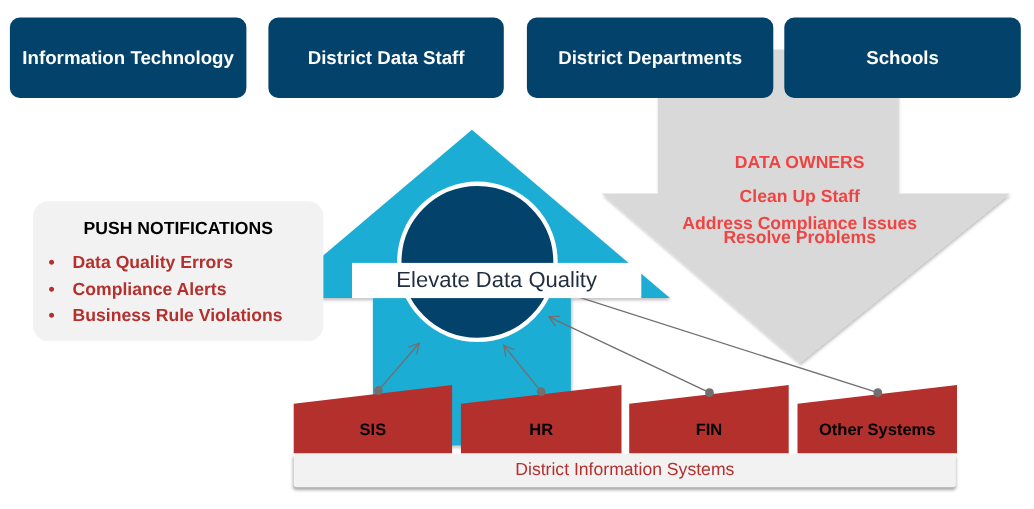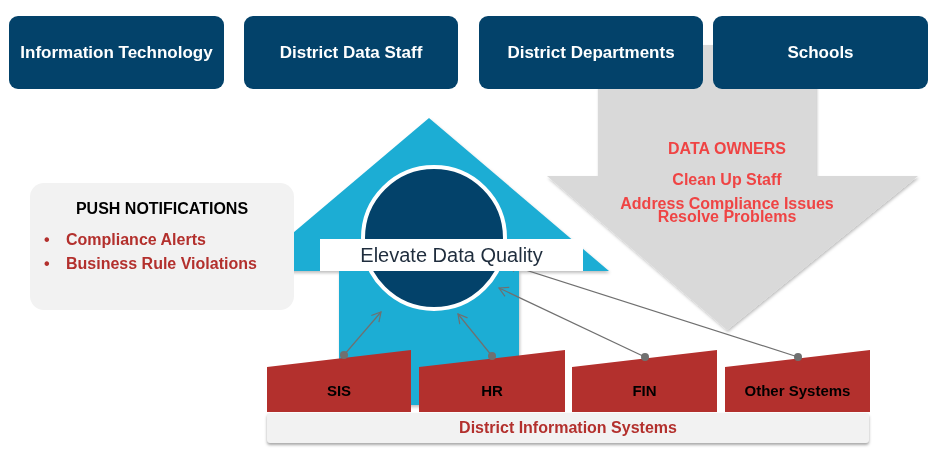--- a/index.html
+++ b/index.html
@@ -9,21 +9,21 @@
   .push-panel { position:absolute; left:30px; top:183px; width:264px; height:127px; background:#f2f2f2; border-radius:14px; }
   .push-title { position:absolute; left:0; width:264px; top:17px; text-align:center; color:#000000; font-weight:bold; font-size:16px; }
   .push-list { position:absolute; left:14px; top:45px; margin:0; padding:0; list-style:none; }
   .push-list li { color:#b3302d; font-weight:bold; font-size:16px; line-height:24px; white-space:nowrap; }
   .push-list li .dot { display:inline-block; width:22px; }
   .owners { position:absolute; left:598px; width:258px; text-align:center; color:#ef4444; font-weight:bold; }
   .owners-title { top:140px; font-size:16px; }
   .owners-line { font-size:16px; }
   .eq-label { position:absolute; left:320px; top:239px; width:263px; height:32px; background:#fff; color:#1f2d3d; font-size:20px; display:flex; align-items:center; justify-content:center; white-space:nowrap; }
   .sys-label { position:absolute; top:370px; height:40px; color:#000000; font-weight:bold; font-size:15px; display:flex; align-items:center; justify-content:center; }
-  .dis-bar { position:absolute; left:267px; top:413px; width:602px; height:30px; background:#f2f2f2; border-radius:3px; box-shadow:0 2px 3px rgba(0,0,0,0.35); color:#b3302d; font-weight:bold; font-size:16px; display:flex; align-items:center; justify-content:center; }
+  .dis-bar { position:absolute; left:267px; top:413px; width:602px; height:30px; background:#f2f2f2; border-radius:3px; box-shadow:0 2px 3px rgba(0,0,0,0.35); color:#b3302d; font-weight:normal; font-size:16px; display:flex; align-items:center; justify-content:center; }
 </style>
 </head>
 <body>
 
 <svg class="bg" width="940" height="463" viewBox="0 0 940 463">
   <defs>
     <marker id="arr" markerWidth="12" markerHeight="12" refX="10" refY="6" orient="auto" markerUnits="userSpaceOnUse">
       <path d="M1,1 L10,6 L1,11" fill="none" stroke="#707070" stroke-width="1.2"></path>
     </marker>
     <filter id="sh" x="-10%" y="-10%" width="120%" height="120%">
@@ -57,20 +57,21 @@
 </svg>
 
 <div class="top-box" style="left:9px;width:215px;">Information Technology</div>
 <div class="top-box" style="left:244px;width:214px;">District Data Staff</div>
 <div class="top-box" style="left:479px;width:224px;">District Departments</div>
 <div class="top-box" style="left:713px;width:215px;">Schools</div>
 
 <div class="push-panel">
   <div class="push-title">PUSH NOTIFICATIONS</div>
   <ul class="push-list">
+    <li><span class="dot">•</span><span>Data Quality Errors</span></li>
     <li><span class="dot">•</span><span>Compliance Alerts</span></li>
     <li><span class="dot">•</span><span>Business Rule Violations</span></li>
   </ul>
 </div>
 
 <div class="owners owners-title">DATA OWNERS</div>
 <div class="owners owners-line" style="top:171px;">Clean Up Staff</div>
 <div class="owners owners-line" style="top:195px;">Address Compliance Issues</div>
 <div class="owners owners-line" style="top:208px;">Resolve Problems</div>
 

